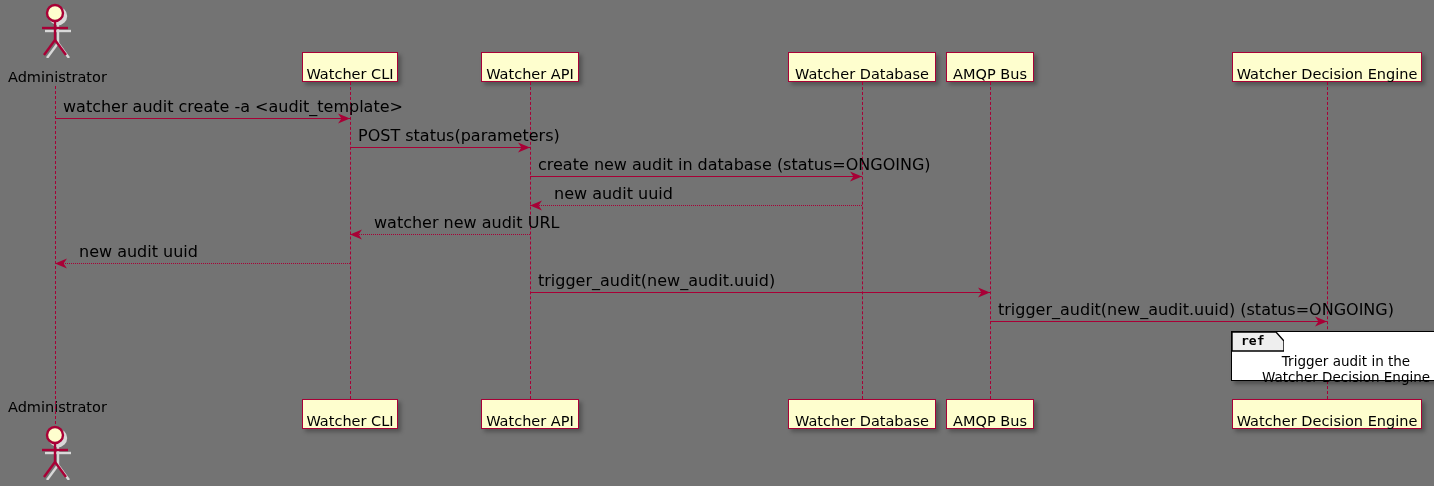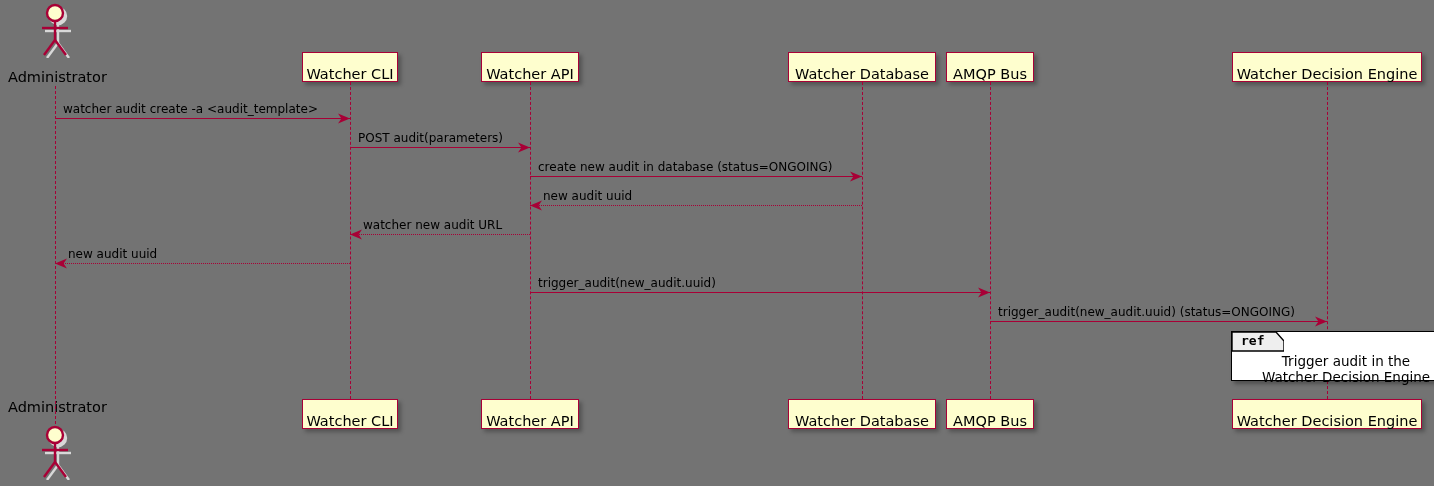--- a/index.html
+++ b/index.html
@@ -43,27 +43,27 @@
   .msg .line{
     position:absolute;left:0;top:0;width:100%;height:0;
     border-top:1.5px solid #A80036;
   }
   .msg.dotted .line{border-top:1.5px dotted #A80036;}
   .msg .head{position:absolute;top:-5px;}
   .msg .head svg{display:block;}
   .msg .label{
     position:absolute;
     bottom:3px;
-    font-size:12px;
+    font-size:16px;
     color:#000000;
     white-space:nowrap;
     line-height:1;
   }
   .msg.ltr .label{left:8px;}
-  .msg.rtl .label{left:13px;}
+  .msg.rtl .label{left:24px;}
 
   
   .ref-frag{
     position:absolute;
     background:#ffffff;
     border:1.5px solid #000000;
     box-shadow:3px 3px 4px rgba(0,0,0,0.32);
     box-sizing:border-box;
   }
   .ref-tab{
@@ -176,21 +176,21 @@
       </div>
       <div class="label">watcher audit create -a &lt;audit_template&gt;</div>
     </div>
     <div class="msg ltr" style="left: 350px; top: 147px; width: 180px;">
       <div class="line"></div>
       <div class="head" style="left: 168px;">
         <svg width="12" height="11" viewBox="0 0 12 11">
           <path fill="#A80036" d="M12 5.5 L0 0.4 L3.4 5.5 L0 10.6 Z"></path>
         </svg>
       </div>
-      <div class="label">POST audit(parameters)</div>
+      <div class="label">POST status(parameters)</div>
     </div>
     <div class="msg ltr" style="left: 530px; top: 176px; width: 332px;">
       <div class="line"></div>
       <div class="head" style="left: 320px;">
         <svg width="12" height="11" viewBox="0 0 12 11">
           <path fill="#A80036" d="M12 5.5 L0 0.4 L3.4 5.5 L0 10.6 Z"></path>
         </svg>
       </div>
       <div class="label">create new audit in database (status=ONGOING)</div>
     </div>

